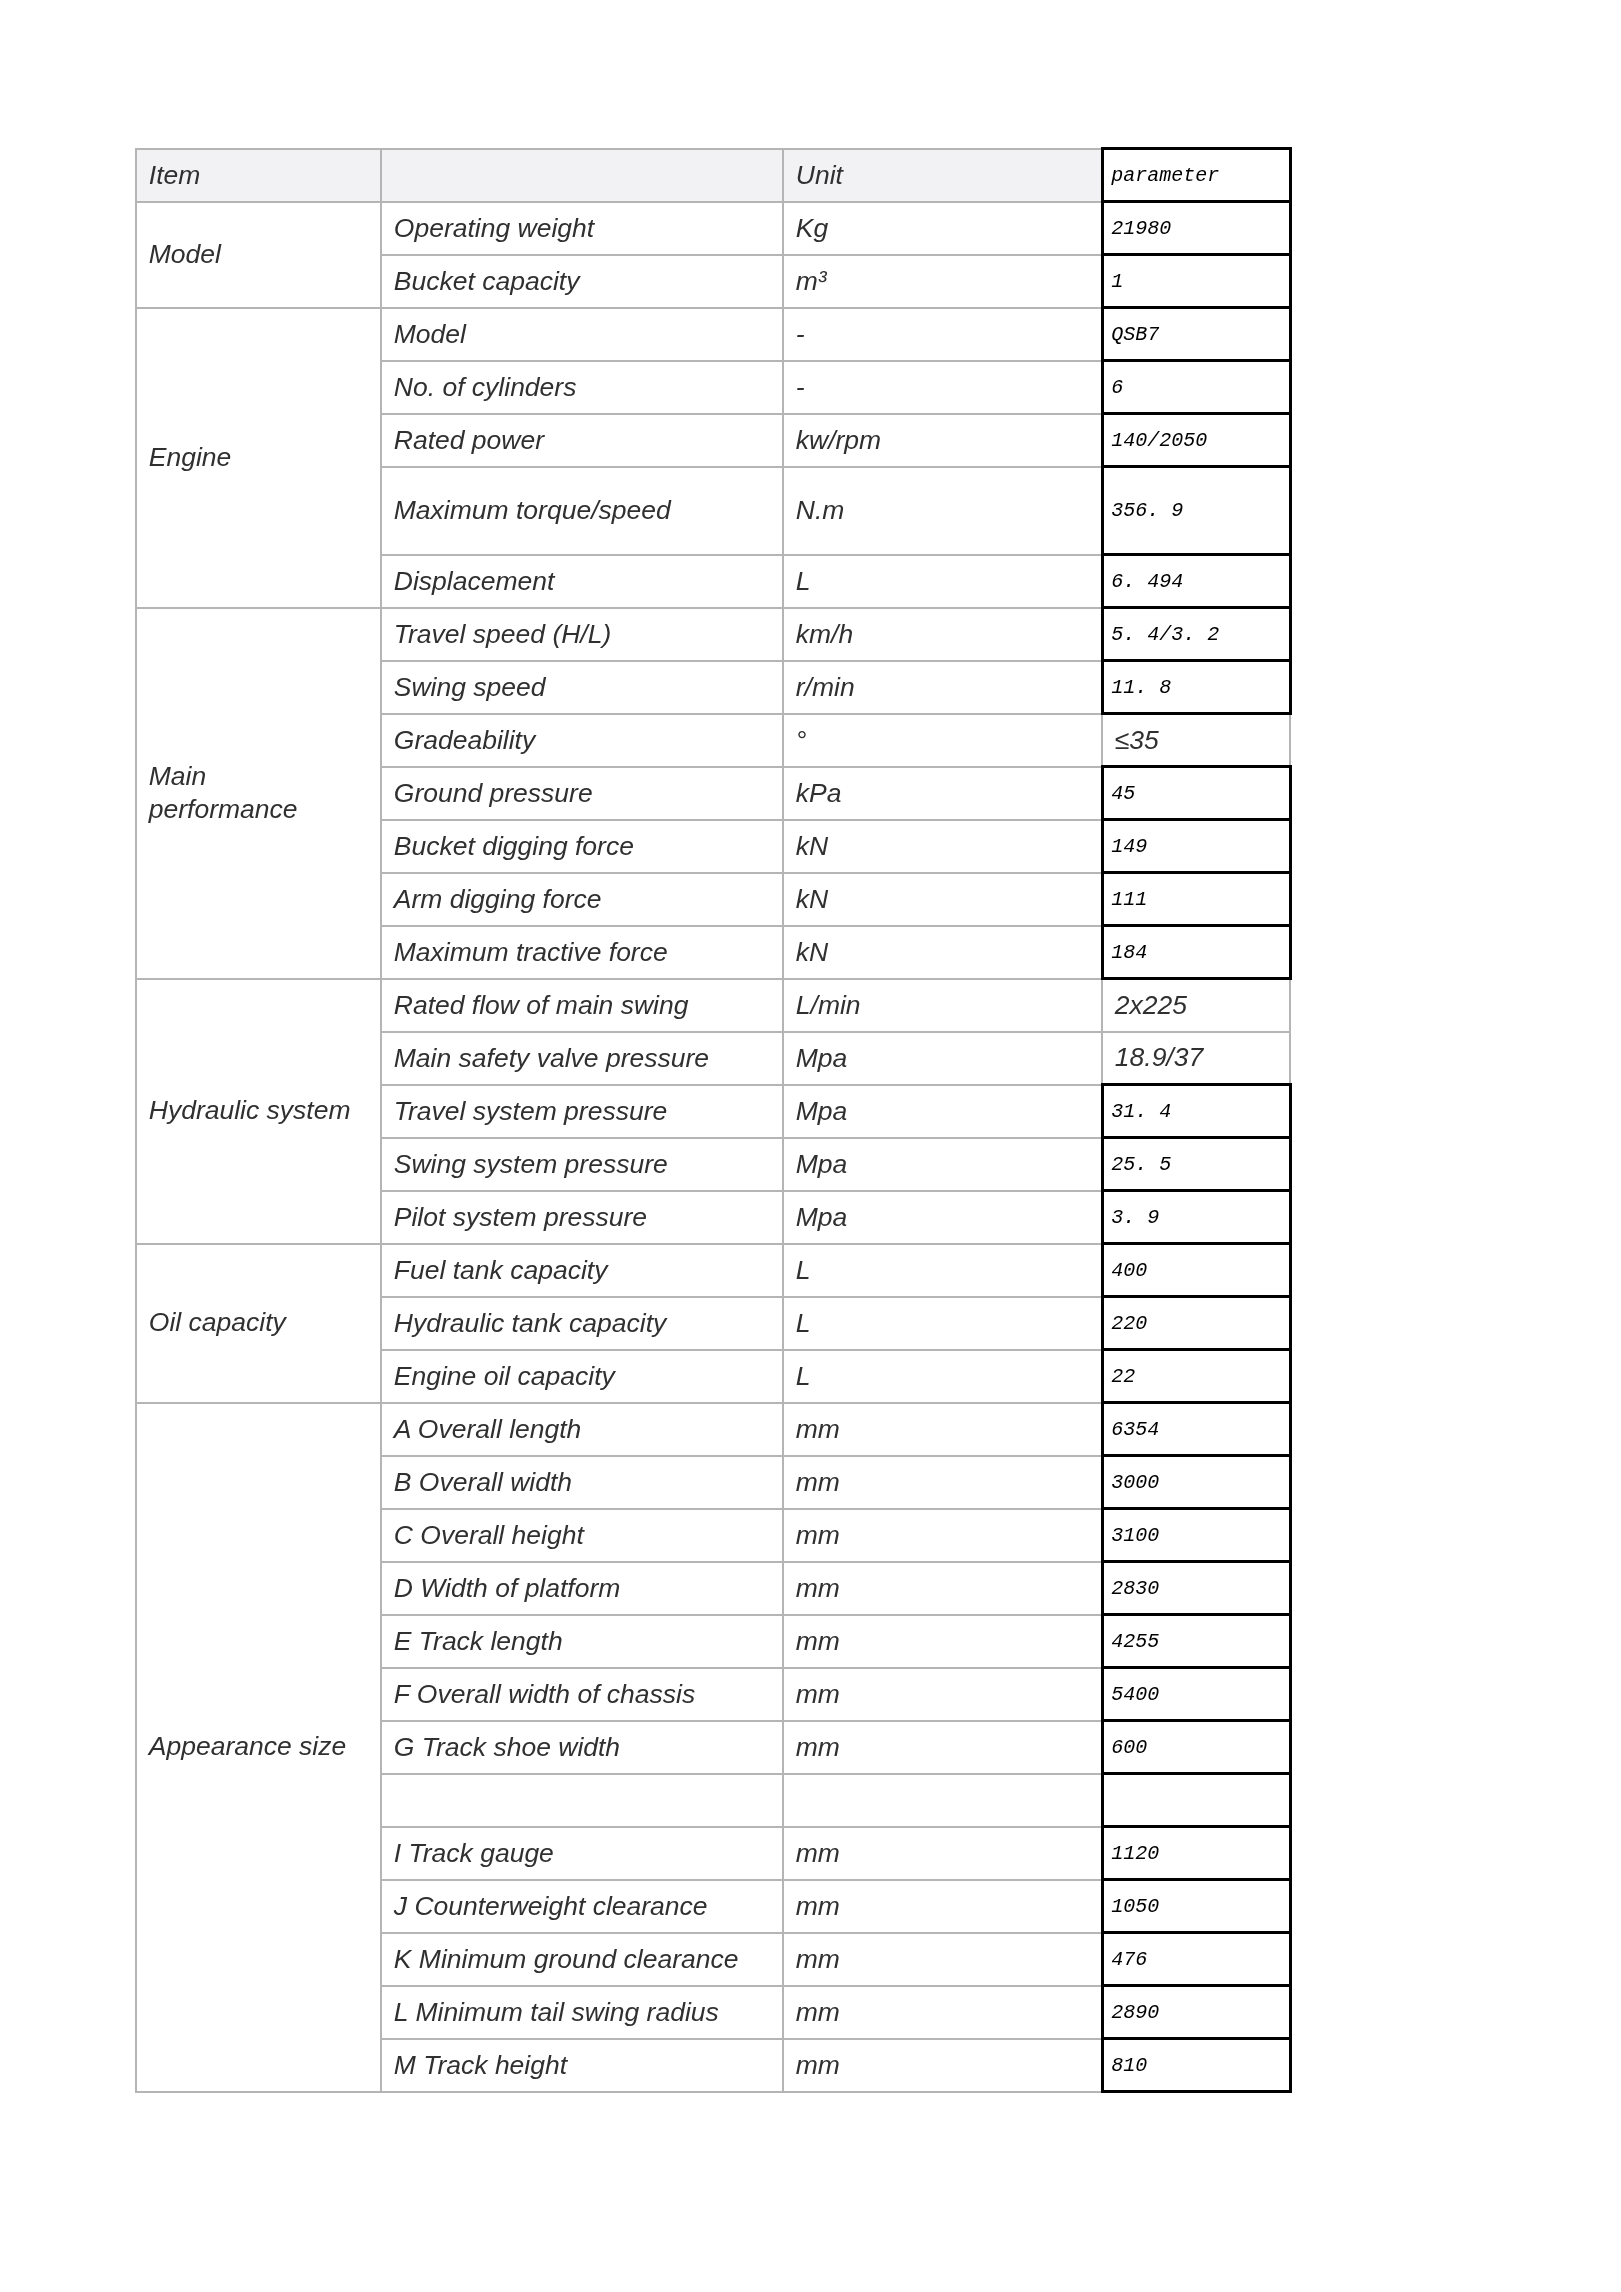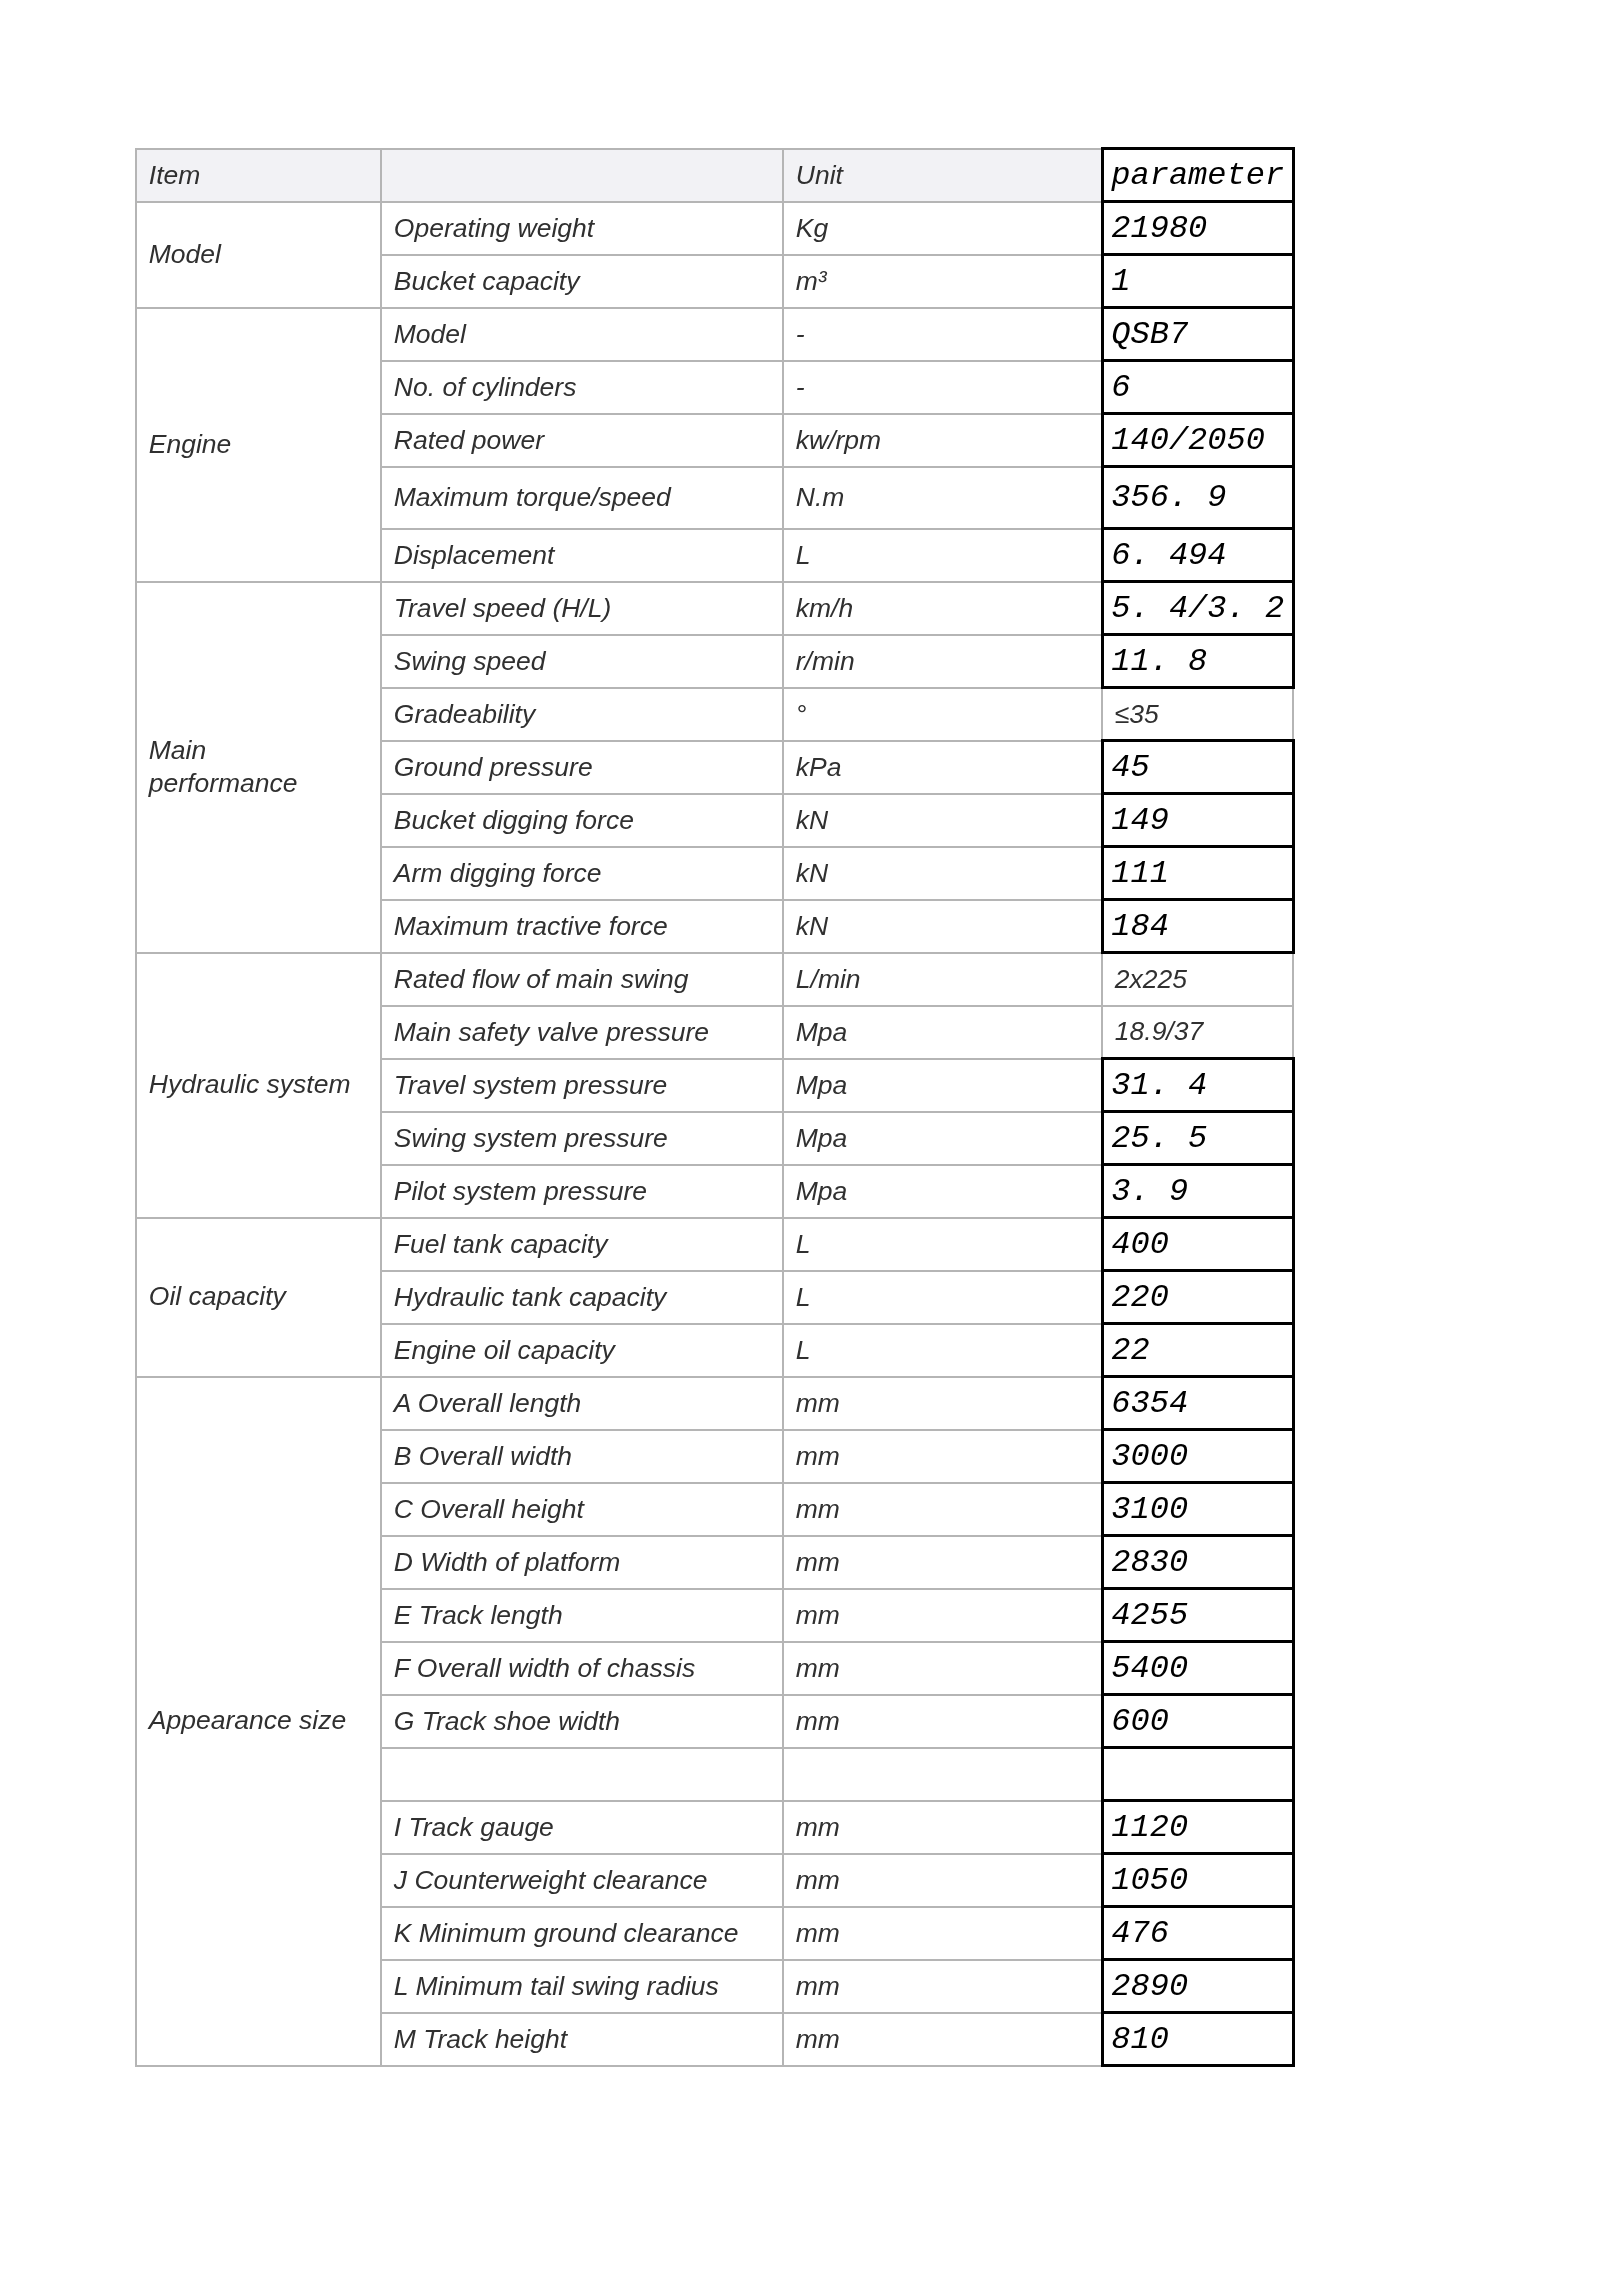--- a/index.html
+++ b/index.html
@@ -10,37 +10,37 @@
     font-family: "Liberation Sans", sans-serif;
   }
   table.spec {
     position: absolute;
     left: 135px; top: 147px;
     border-collapse: collapse;
     table-layout: fixed;
     font-style: italic;
   }
   table.spec tr { height: 53px; }
-  table.spec tr.tall { height: 62px; }
+  table.spec tr.tall { height: 88px; }
   table.spec td {
     border: 2.9px solid #b5b5b5;
     background: #ffffff;
     font-size: 26.5px;
     color: #303030;
     padding: 0 11.8px;
     vertical-align: middle;
     overflow: hidden;
   }
   table.spec td.hdr { background: #f2f2f5; }
   table.spec td.cat { padding-right: 25.5px; line-height: 1.25; }
   table.spec td.mono {
     border: 3.9px solid #000000;
     background: #ffffff;
     font-family: "Liberation Mono", monospace;
-    font-size: 32px;
+    font-size: 20px;
     color: #000000;
     padding: 0 7.8px;
   }
 </style>
 </head>
 <body>
 
 <table class="spec">
   <colgroup>
     <col style="width:245px">

